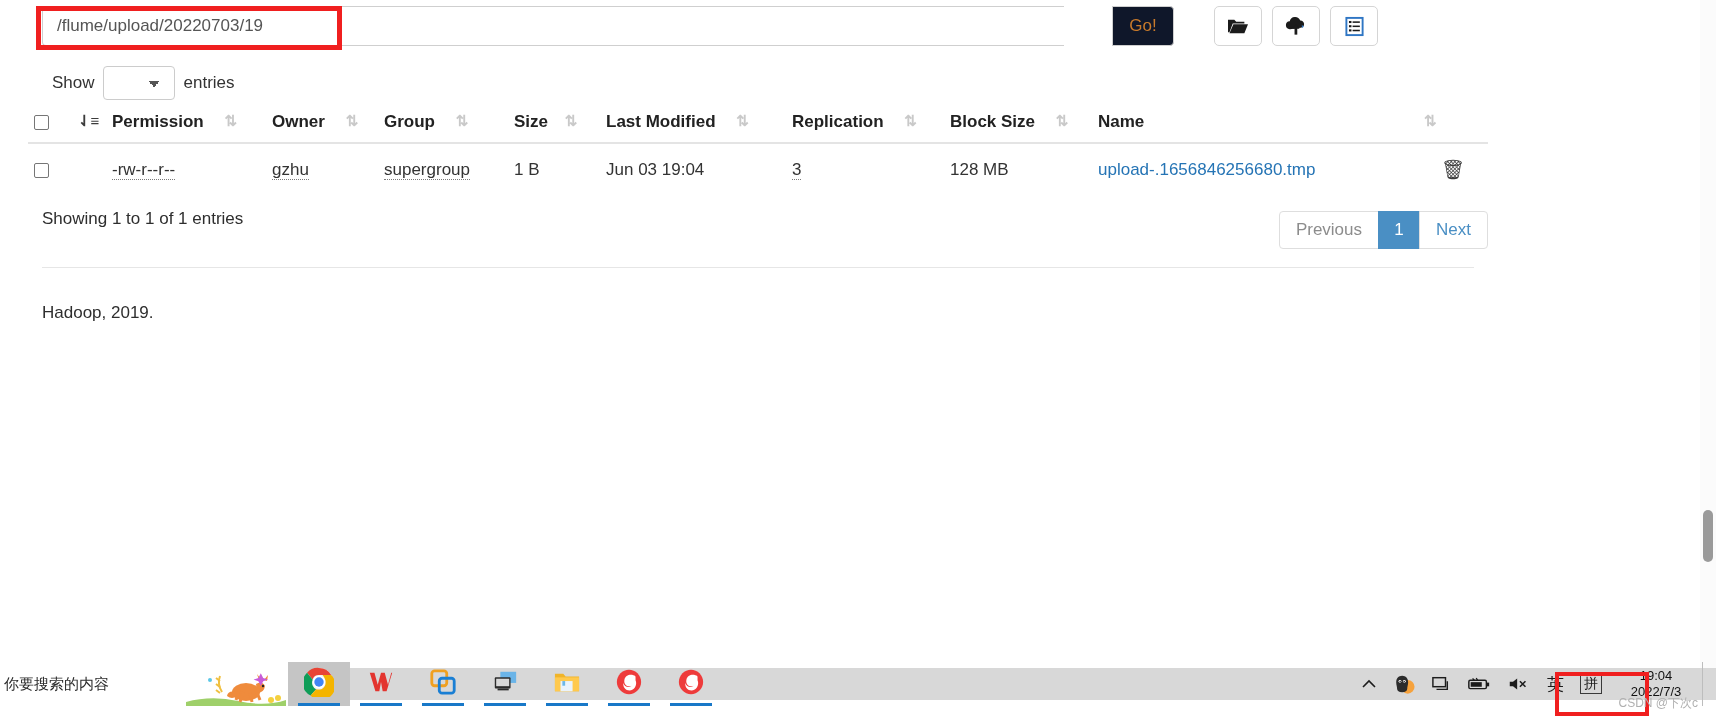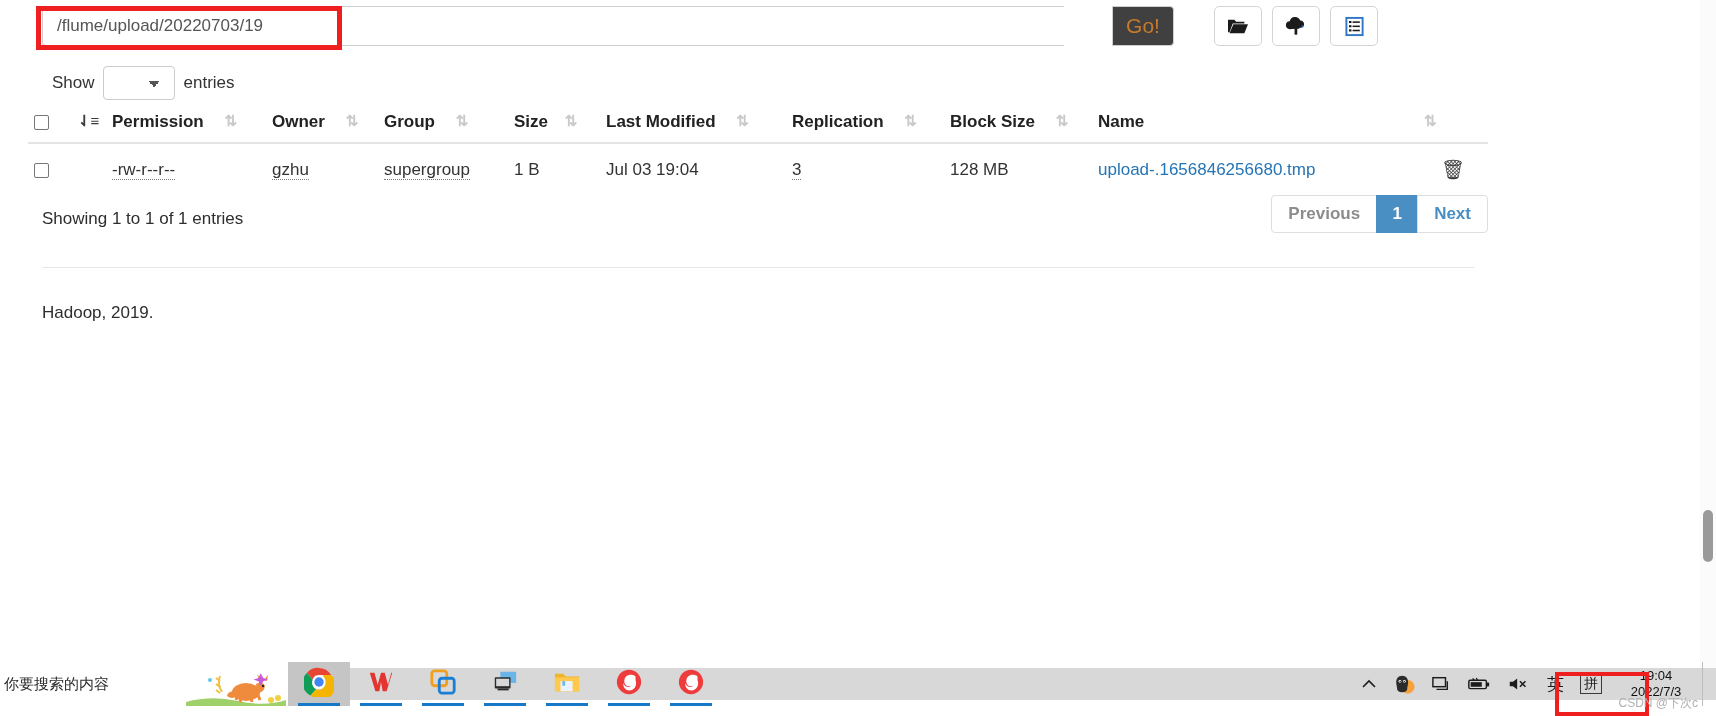--- a/index.html
+++ b/index.html
@@ -53,23 +53,23 @@
     color: #555;
     font-family: "Liberation Sans", sans-serif;
     background: #fff;
     outline: none;
   }
   .go-btn {
     width: 62px;
     height: 40px;
     border: 1px solid #cfcfcf;
     border-radius: 0 4px 4px 0;
-    background: #404040;
+    background: #0f172a;
     color: #c87a2b;
-    font-size: 21px;
+    font-size: 17px;
     font-family: "Liberation Sans", sans-serif;
     cursor: pointer;
     padding: 0;
   }
   .btn-group {
     margin-left: 40px;
     display: flex;
     gap: 10px;
   }
   .icon-btn {
@@ -238,23 +238,22 @@
     margin-top: 2px;
   }
   .dt-info {
     position: absolute;
     left: 14px; top: 14px;
     font-size: 17px;
     color: #2e2e2e;
   }
   .pager {
     position: absolute;
-    right: 0; top: 0;
-    display: flex;
-    font-weight: bold;
+    right: 0; top: 16px;
+    display: flex;
   }
   .pg {
     min-width: 58px;
     height: 38px;
     padding: 0 16px;
     border: 1px solid #dedede;
     background: #fff;
     color: #4a8fc4;
     font-size: 17px;
     display: flex;
@@ -552,21 +551,21 @@
             <td>
               <span class="dotted">-rw-r--r--</span>
             </td>
             <td>
               <span class="dotted">gzhu</span>
             </td>
             <td>
               <span class="dotted">supergroup</span>
             </td>
             <td>1 B</td>
-            <td>Jul 03 19:04</td>
+            <td>Jun 03 19:04</td>
             <td>
               <span class="dotted">3</span>
             </td>
             <td>128 MB</td>
             <td>
               <a class="link-blue">upload-.1656846256680.tmp</a>
             </td>
             <td style="text-align:center">
               <span class="trash">🗑</span>
             </td>

